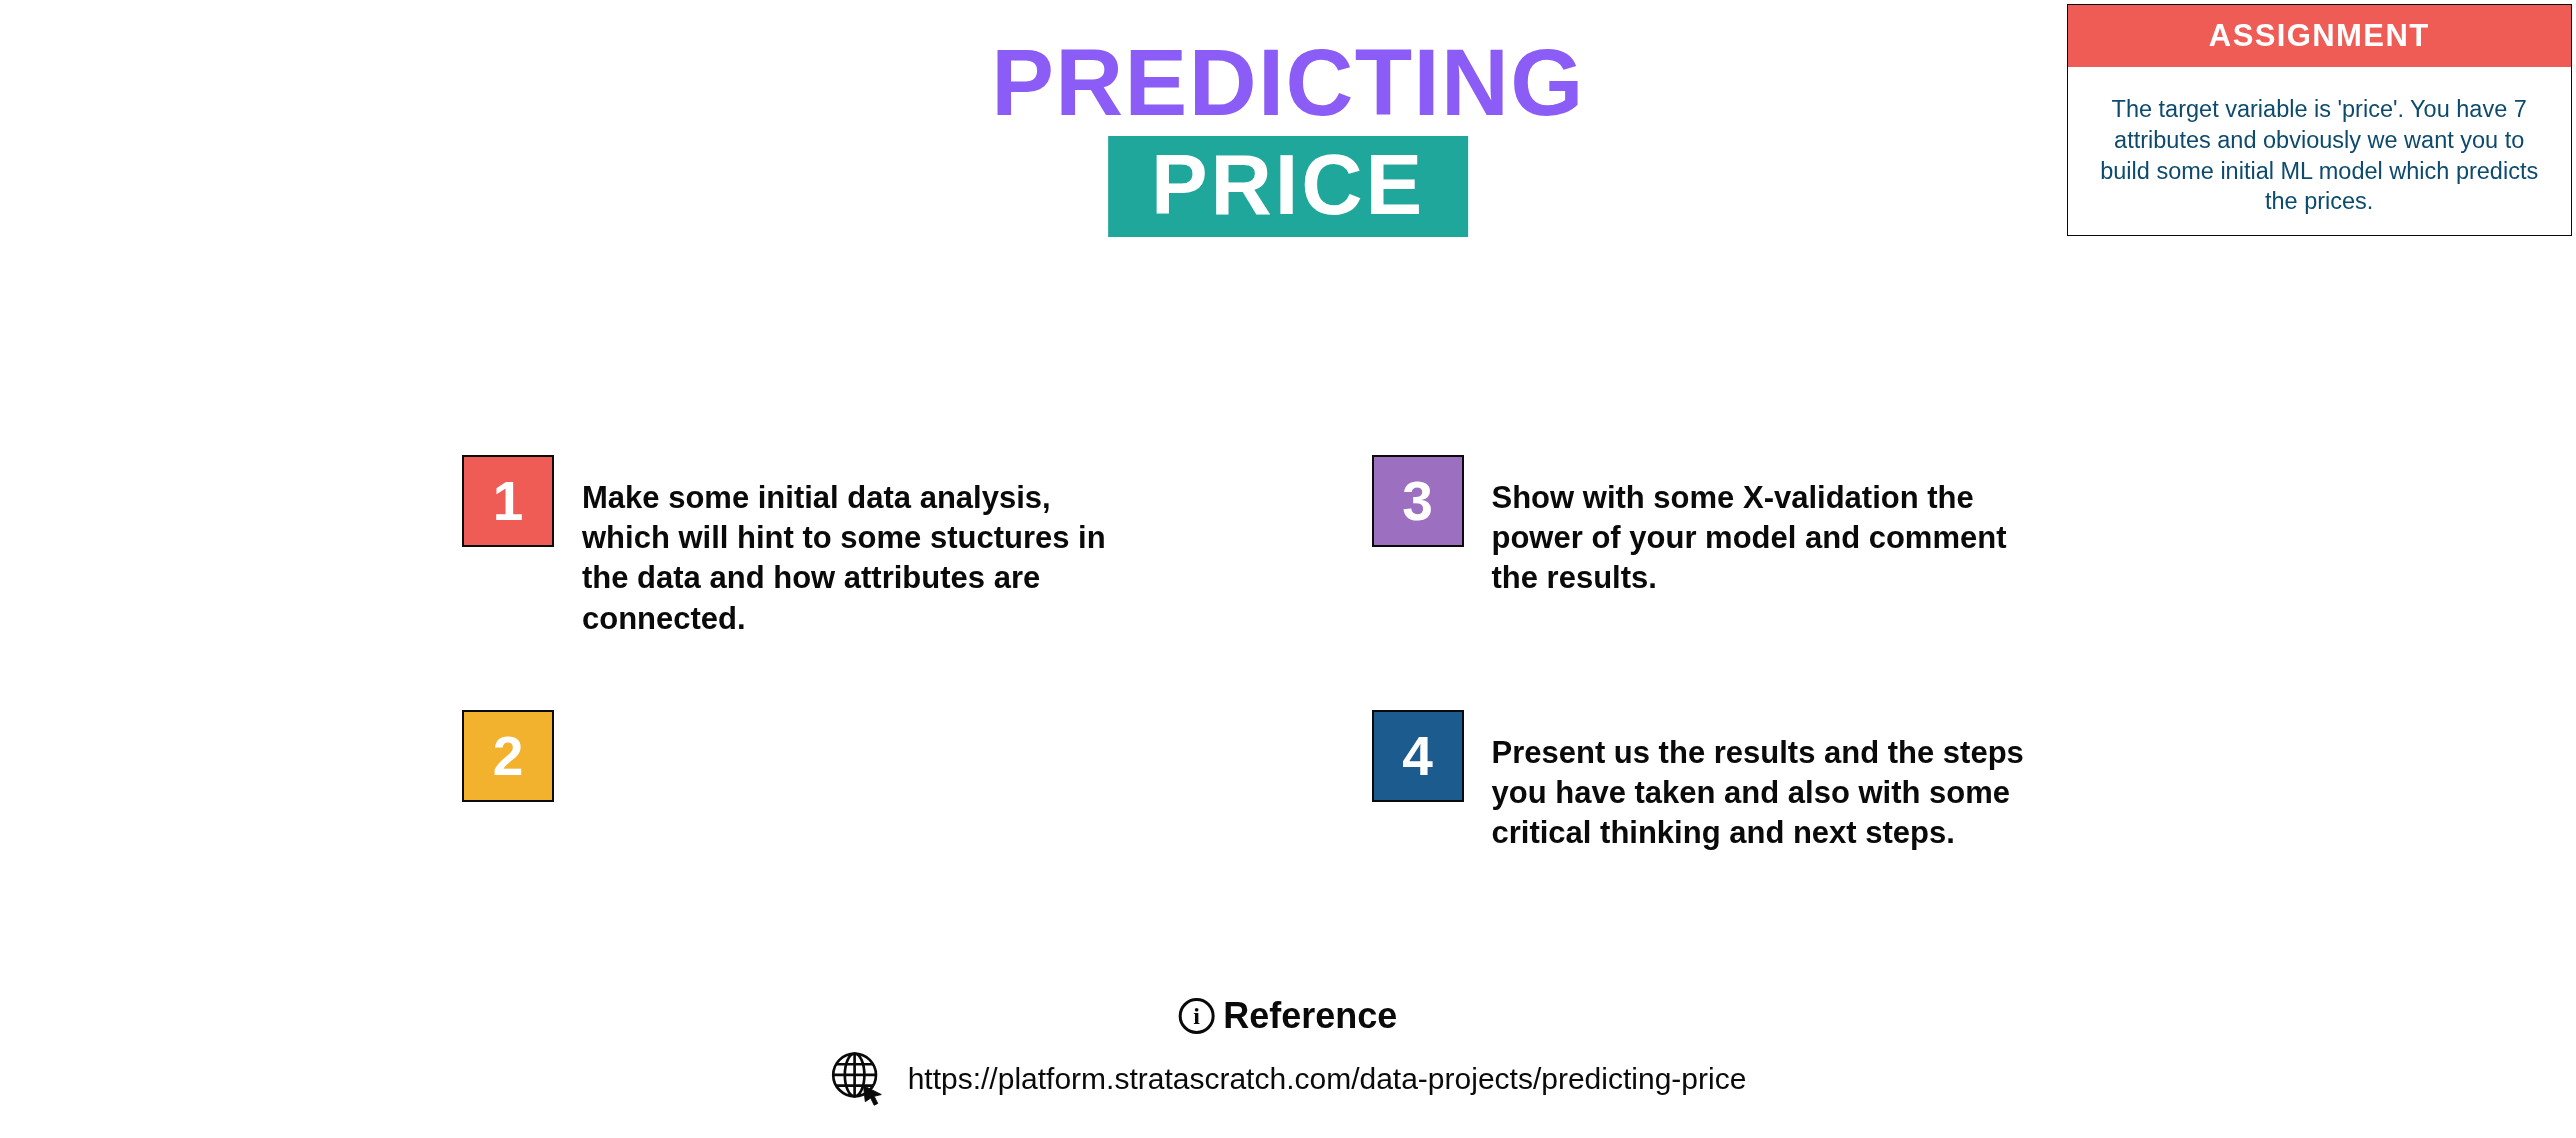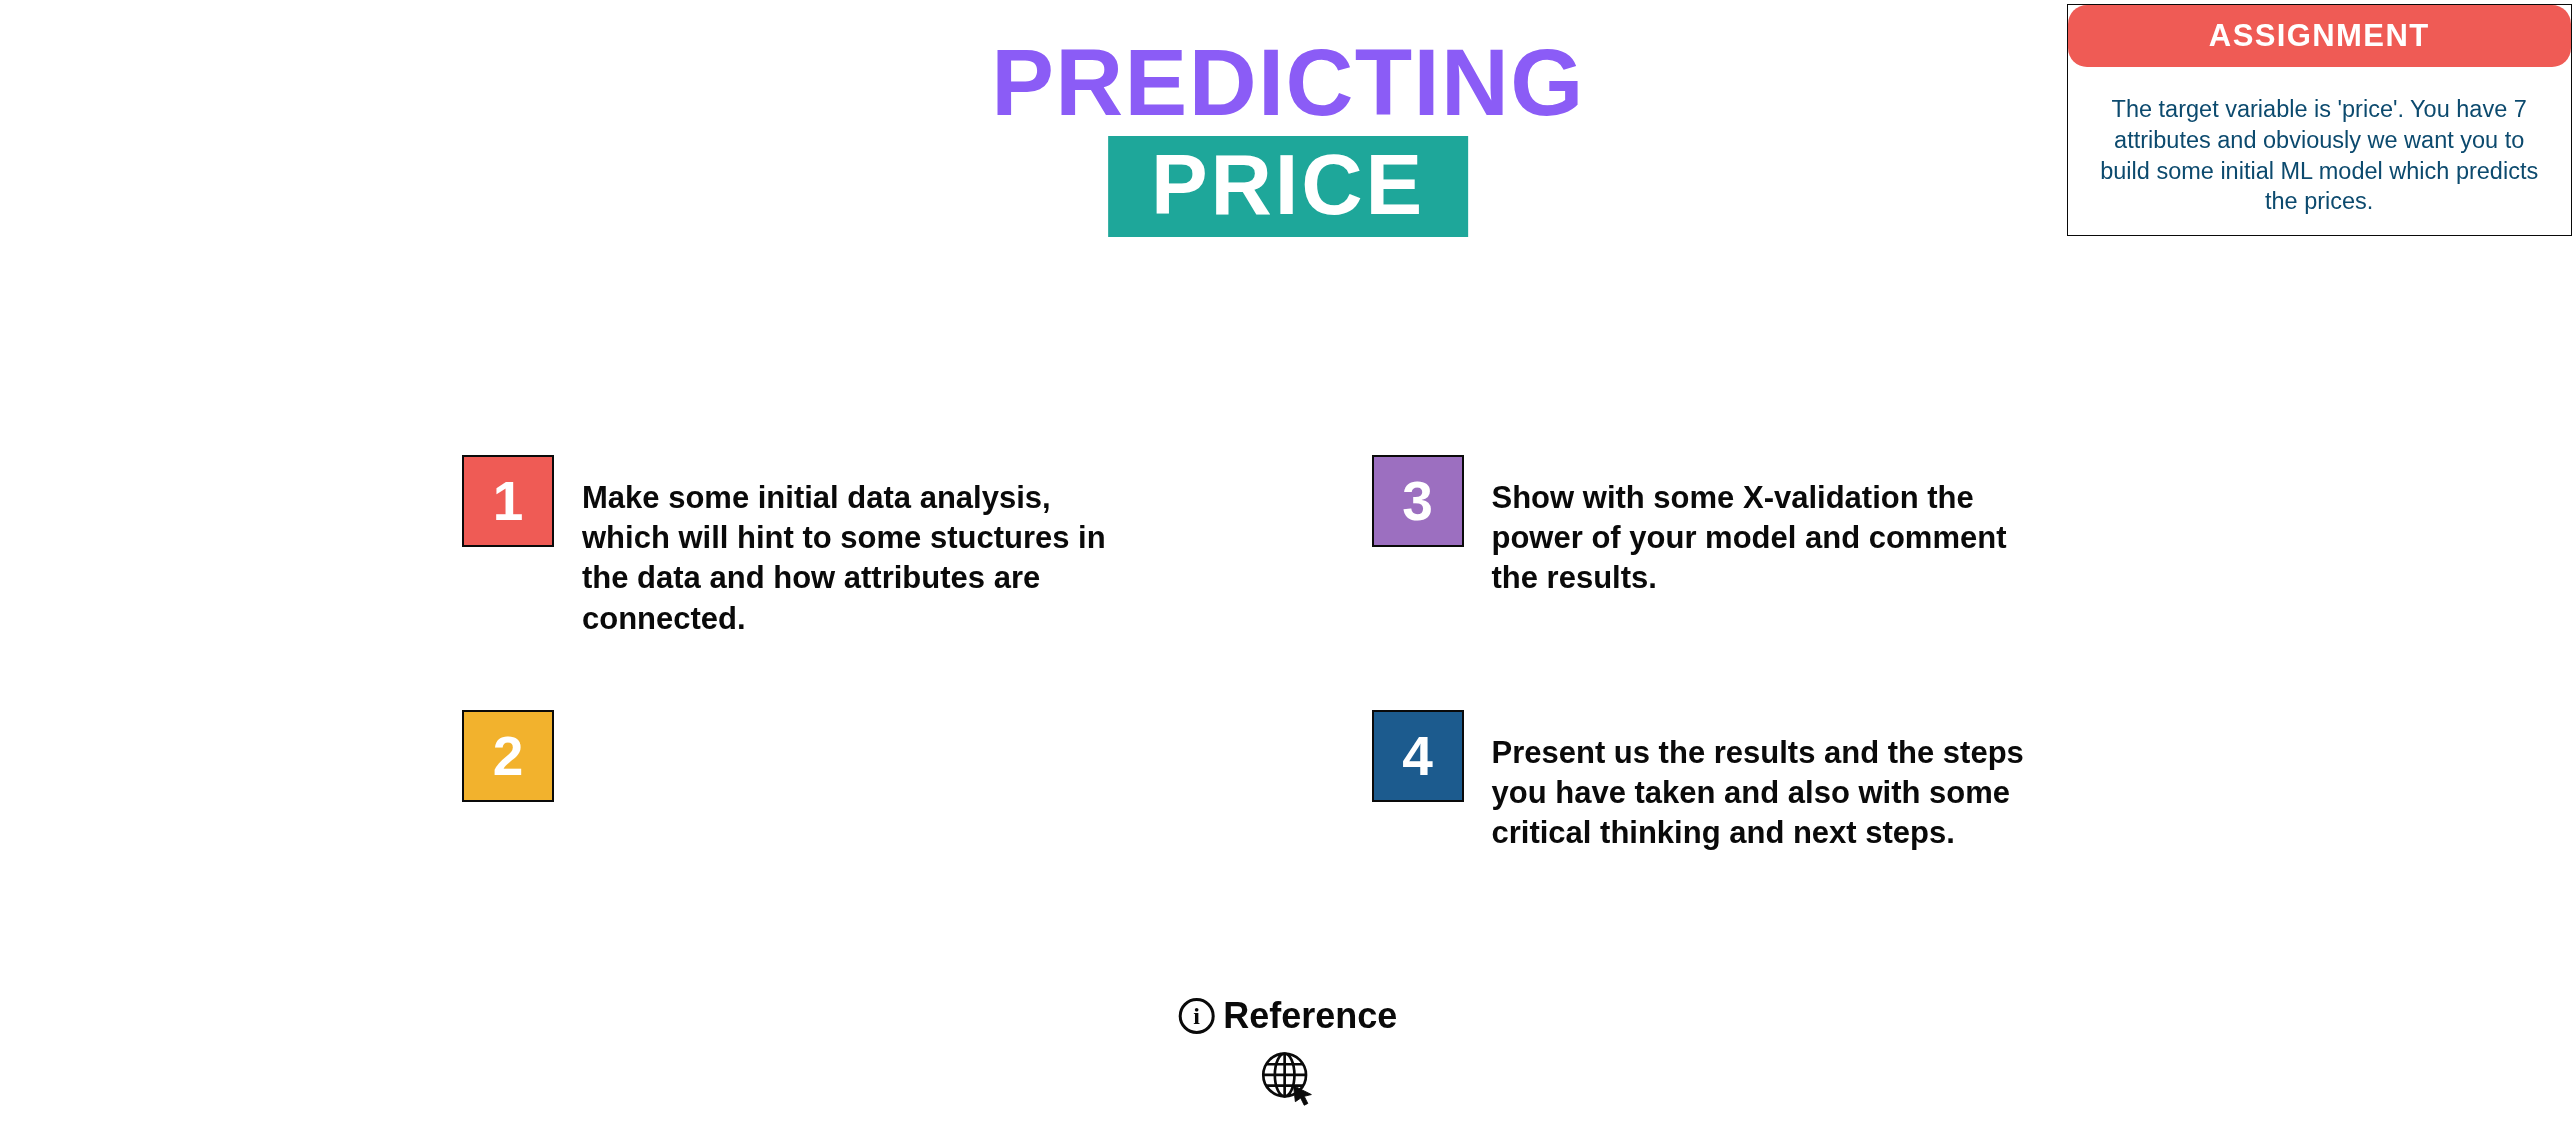--- a/index.html
+++ b/index.html
@@ -50,21 +50,20 @@
       background: #ffffff;
     }
     .assignment-header {
       background: #ef5b55;
       color: #ffffff;
       font-size: 31px;
       font-weight: 800;
       letter-spacing: 1.4px;
       text-align: center;
       padding: 12.8px 0;
-      border-radius: 19px;
     }
     .assignment-body {
       font-size: 23.5px;
       font-weight: 500;
       color: #0c4a6e;
       text-align: center;
       padding: 15.6px 21px 18.5px 21px;
       line-height: 1.3;
       margin-top: 12px;
     }
@@ -203,15 +202,16 @@
       <svg viewBox="0 0 64 64" fill="none" stroke="#0a0a0a" stroke-width="3">
         <circle cx="28" cy="28" r="24"></circle>
         <ellipse cx="28" cy="28" rx="11" ry="24"></ellipse>
         <line x1="4" y1="28" x2="52" y2="28"></line>
         <line x1="7" y1="16" x2="49" y2="16"></line>
         <line x1="7" y1="40" x2="49" y2="40"></line>
         <line x1="28" y1="4" x2="28" y2="52"></line>
         <path d="M38 40 L58 50 L50 52 L54 60 L50 62 L46 54 L40 58 Z" fill="#0a0a0a" stroke="#0a0a0a" stroke-width="1"></path>
       </svg>
     </span>
+    <span class="reference-link">https://platform.stratascratch.com/data-projects/predicting-price</span>
   </div>
 </div>
 
 
 </body></html>

